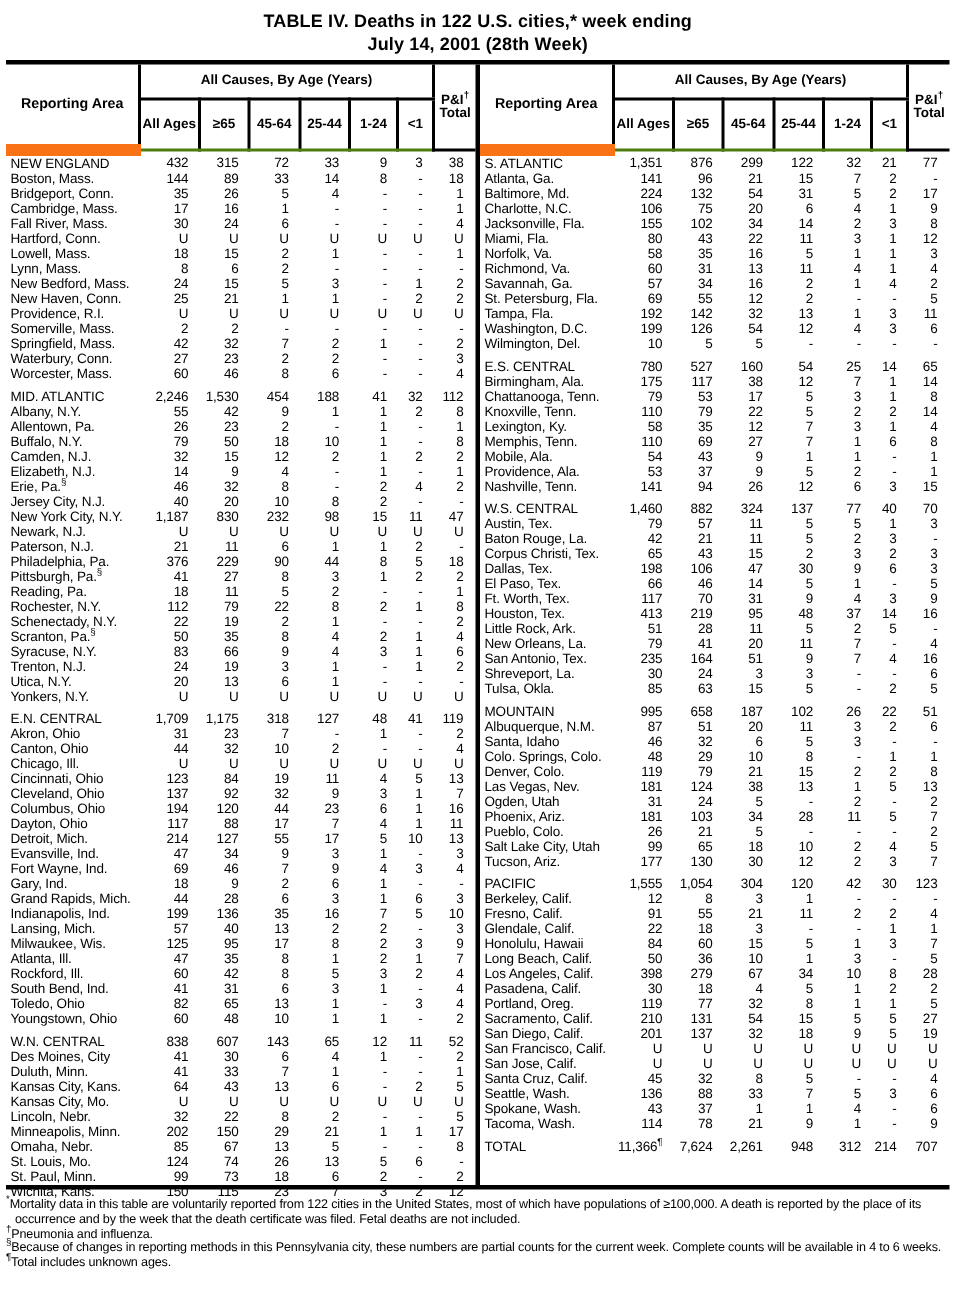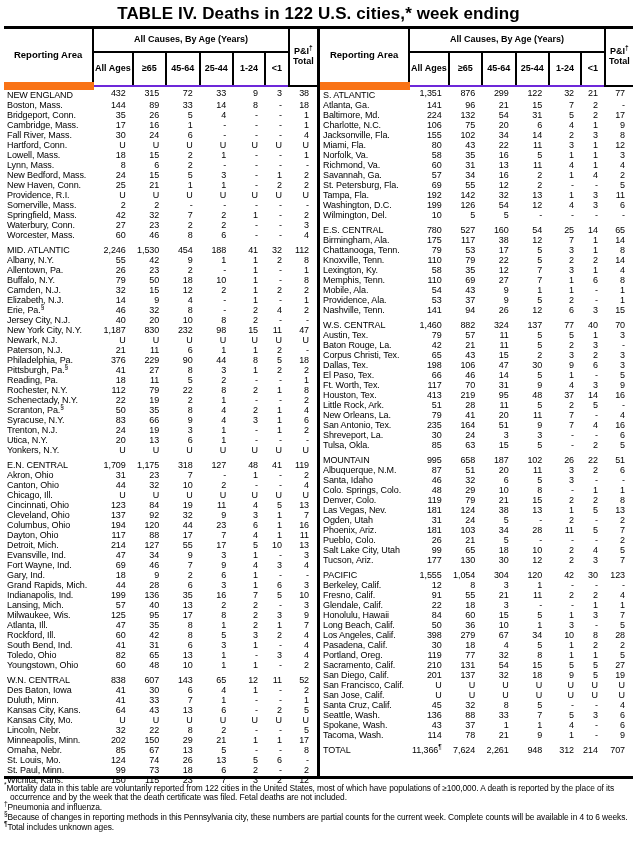--- a/index.html
+++ b/index.html
@@ -4,21 +4,21 @@
 <style>
   html,body{margin:0;padding:0;background:#ffffff;}
   body{
     width:637px;height:864px;overflow:hidden;
     font-family:"Liberation Sans","DejaVu Sans",sans-serif;
     color:#000;
     -webkit-font-smoothing:antialiased;
   }
   .page{width:629px;margin:0 auto;padding-top:7px;}
   .title{
-    text-align:center;font-weight:bold;font-size:17px;line-height:14.5px;
+    text-align:center;font-weight:bold;font-size:12px;line-height:14.5px;
     letter-spacing:.1px;
   }
   .table-frame{
     margin-top:4px;
     border-top:3px solid #000;
     border-bottom:3px solid #000;
     height:747px;
     display:flex;
     align-items:stretch;
   }
@@ -32,21 +32,21 @@
   col.c-2544{width:10.7%;}
   col.c-124{width:10.2%;}
   col.c-lt1{width:7.6%;}
   col.c-pi{width:9.0%;}
   thead td{
     font-weight:bold;font-size:9px;line-height:9.5px;text-align:center;
     vertical-align:middle;padding:1px 0;
   }
   td.h-rep{border-right:2px solid #000;border-bottom:8px solid #f97316;font-size:9.5px;}
   td.h-group{border-bottom:2px solid #000;height:20px;border-radius:11px;}
-  td.h-age{border-right:2px solid #000;border-bottom:2px solid #6d28d9;height:30px;}
+  td.h-age{border-right:2px solid #000;border-bottom:2px solid #4d7c0f;height:30px;}
   td.h-age.last{border-right:none;}
   td.h-pi{border-left:2px solid #000;border-bottom:2px solid #000;text-align:center;}
   tbody td{
     font-size:9px;line-height:10px;height:10px;padding:0;
     white-space:nowrap;letter-spacing:-0.1px;
   }
   tbody td.name{text-align:left;padding-left:3px;overflow:visible;}
   tbody td.num{text-align:right;padding-right:7px;}
   tbody td.num.pi{padding-right:8px;}
   tr.spacer td{height:5px;line-height:5px;font-size:1px;}
@@ -55,20 +55,21 @@
   .foot-line{padding-left:6px;text-indent:-6px;}
   .foot-gap{display:inline-block;width:26px;}
 </style>
 </head>
 <body>
 
 <div class="page">
 
   <div class="title">
     <div>TABLE IV. Deaths in 122 U.S. cities,* week ending</div>
+    <div>July 14, 2001 (28th Week)</div>
   </div>
 
   <div class="table-frame">
 
     <div class="panel left">
       <table>
         <colgroup>
           <col class="c-name">
             <col class="c-all">
             <col class="c-65">
@@ -677,21 +678,21 @@
               <td class="name">W.N. CENTRAL</td>
               <td class="num">838</td>
               <td class="num">607</td>
               <td class="num">143</td>
               <td class="num">65</td>
               <td class="num">12</td>
               <td class="num">11</td>
               <td class="num pi">52</td>
             </tr>
             <tr>
-              <td class="name">Des Baton, Iowa</td>
+              <td class="name">Des Moines, City</td>
               <td class="num">41</td>
               <td class="num">30</td>
               <td class="num">6</td>
               <td class="num">4</td>
               <td class="num">1</td>
               <td class="num">-</td>
               <td class="num pi">2</td>
             </tr>
             <tr>
               <td class="name">Duluth, Minn.</td>

